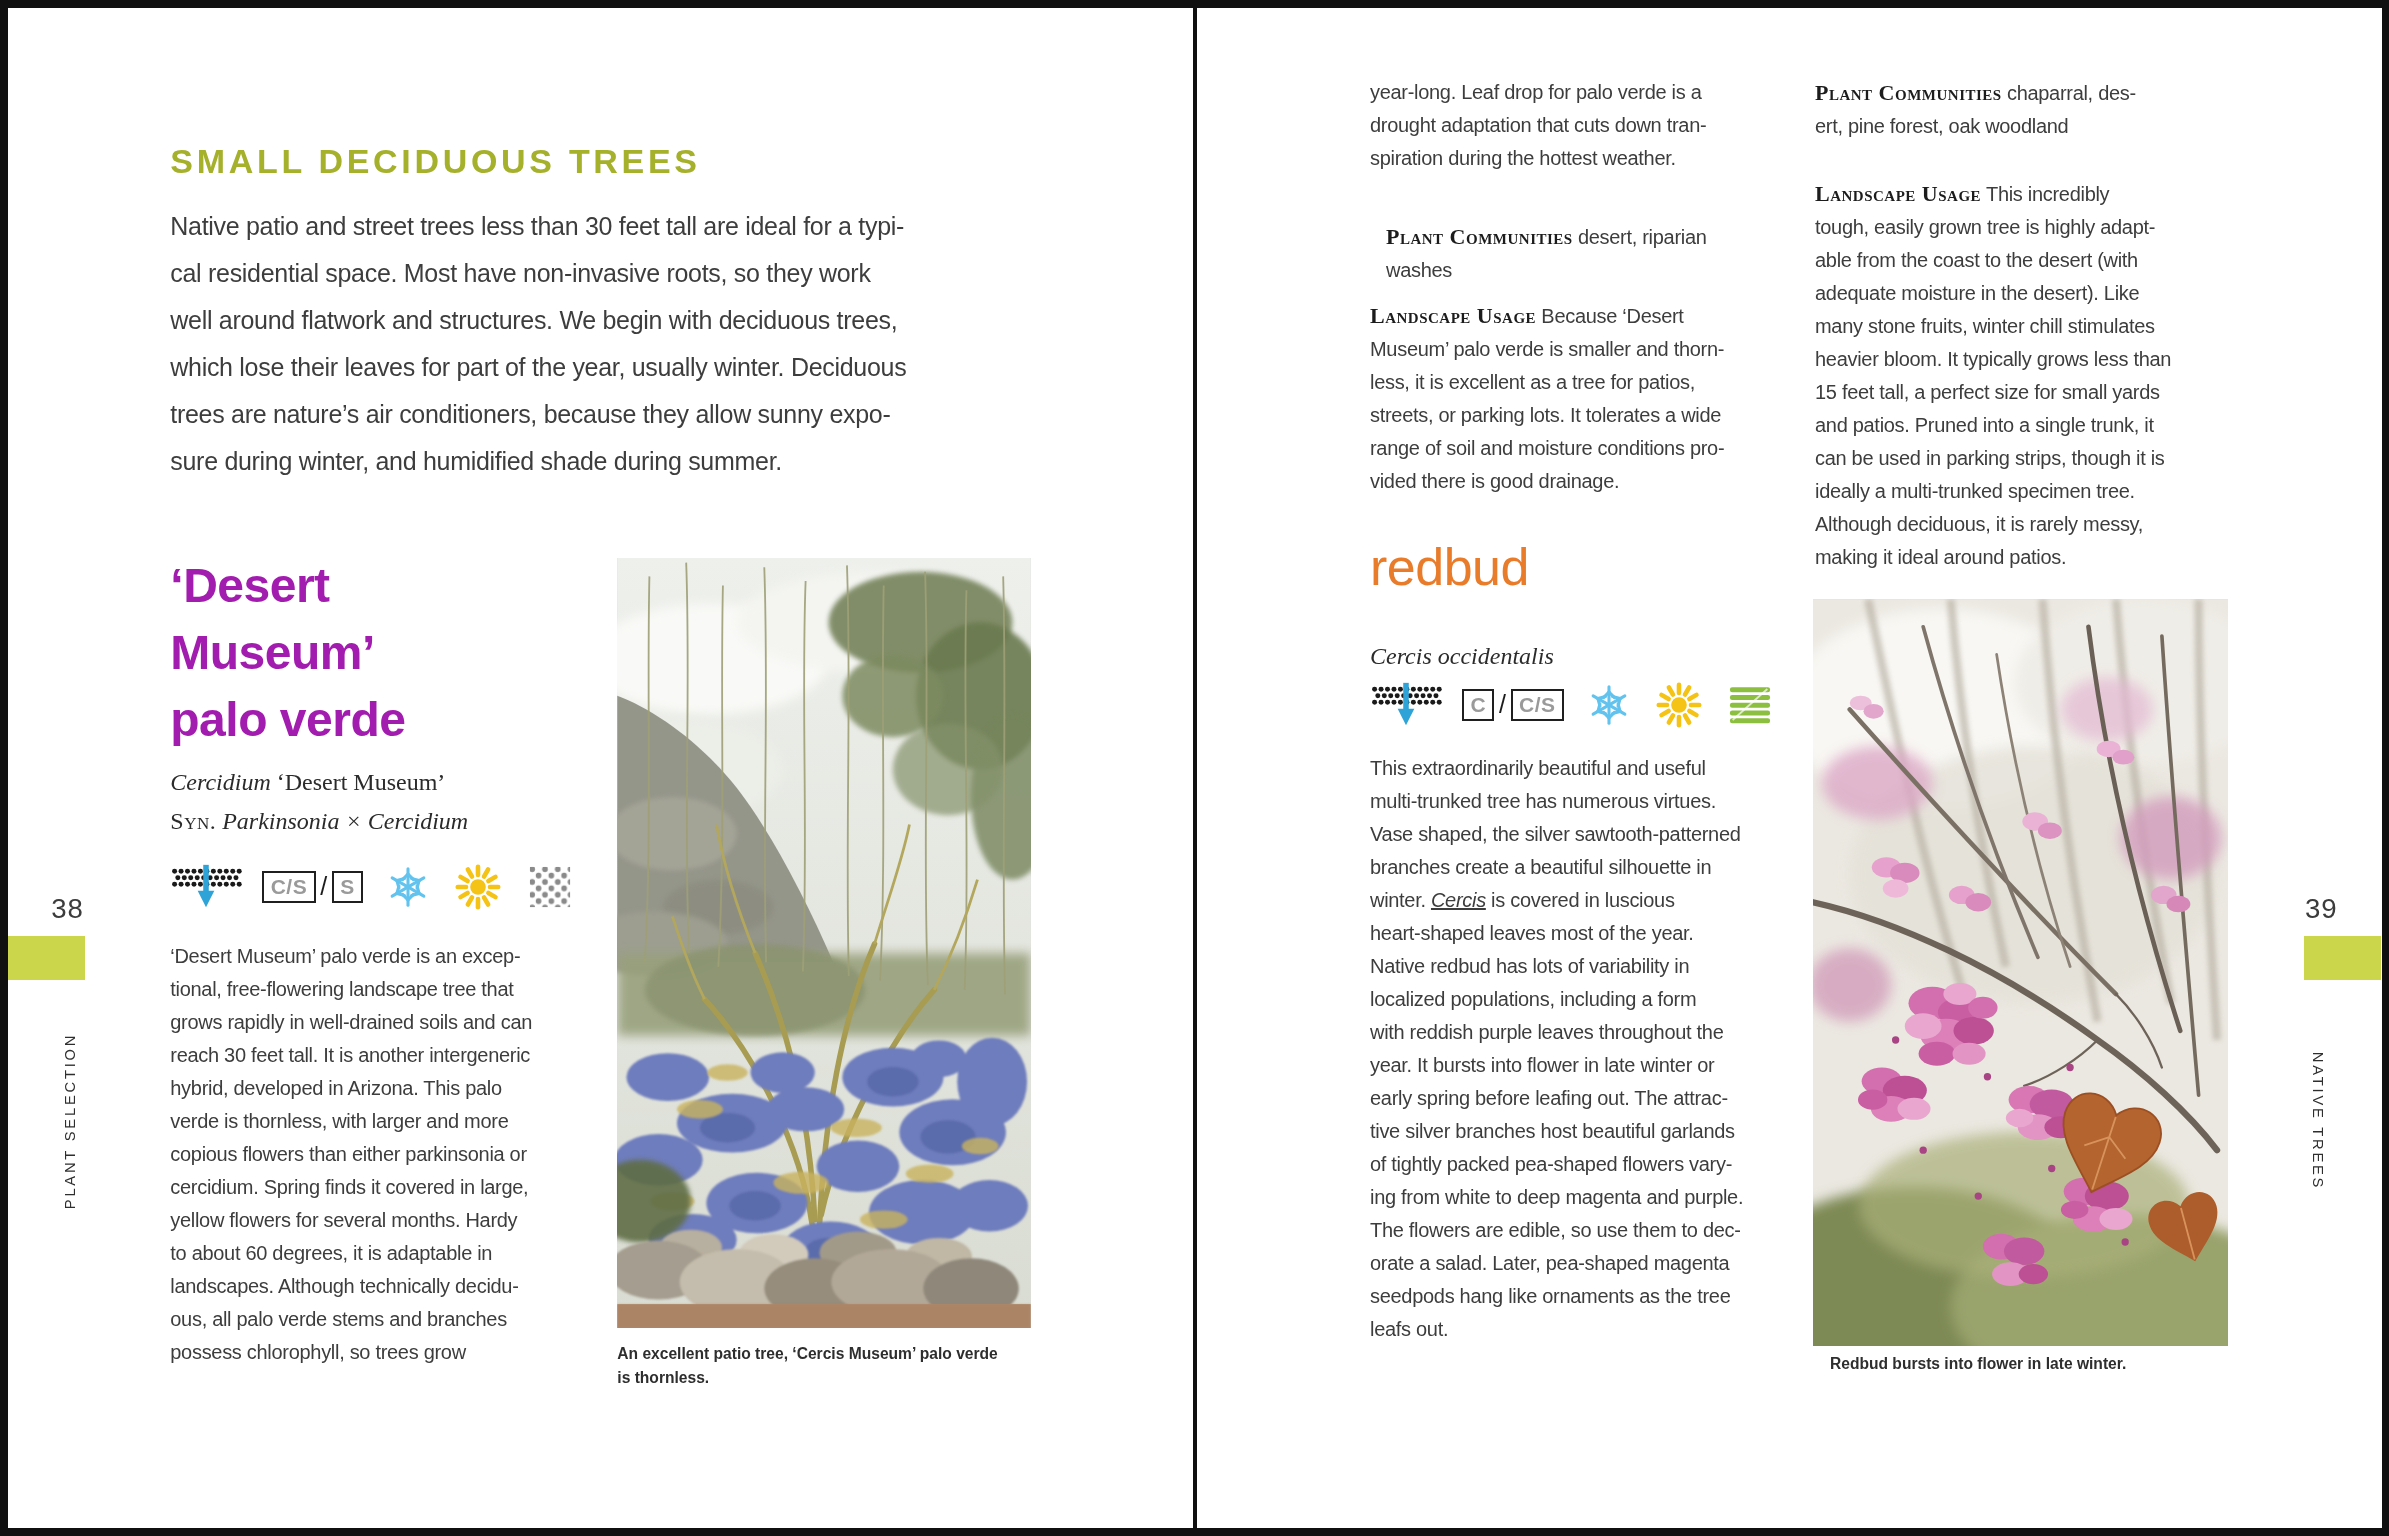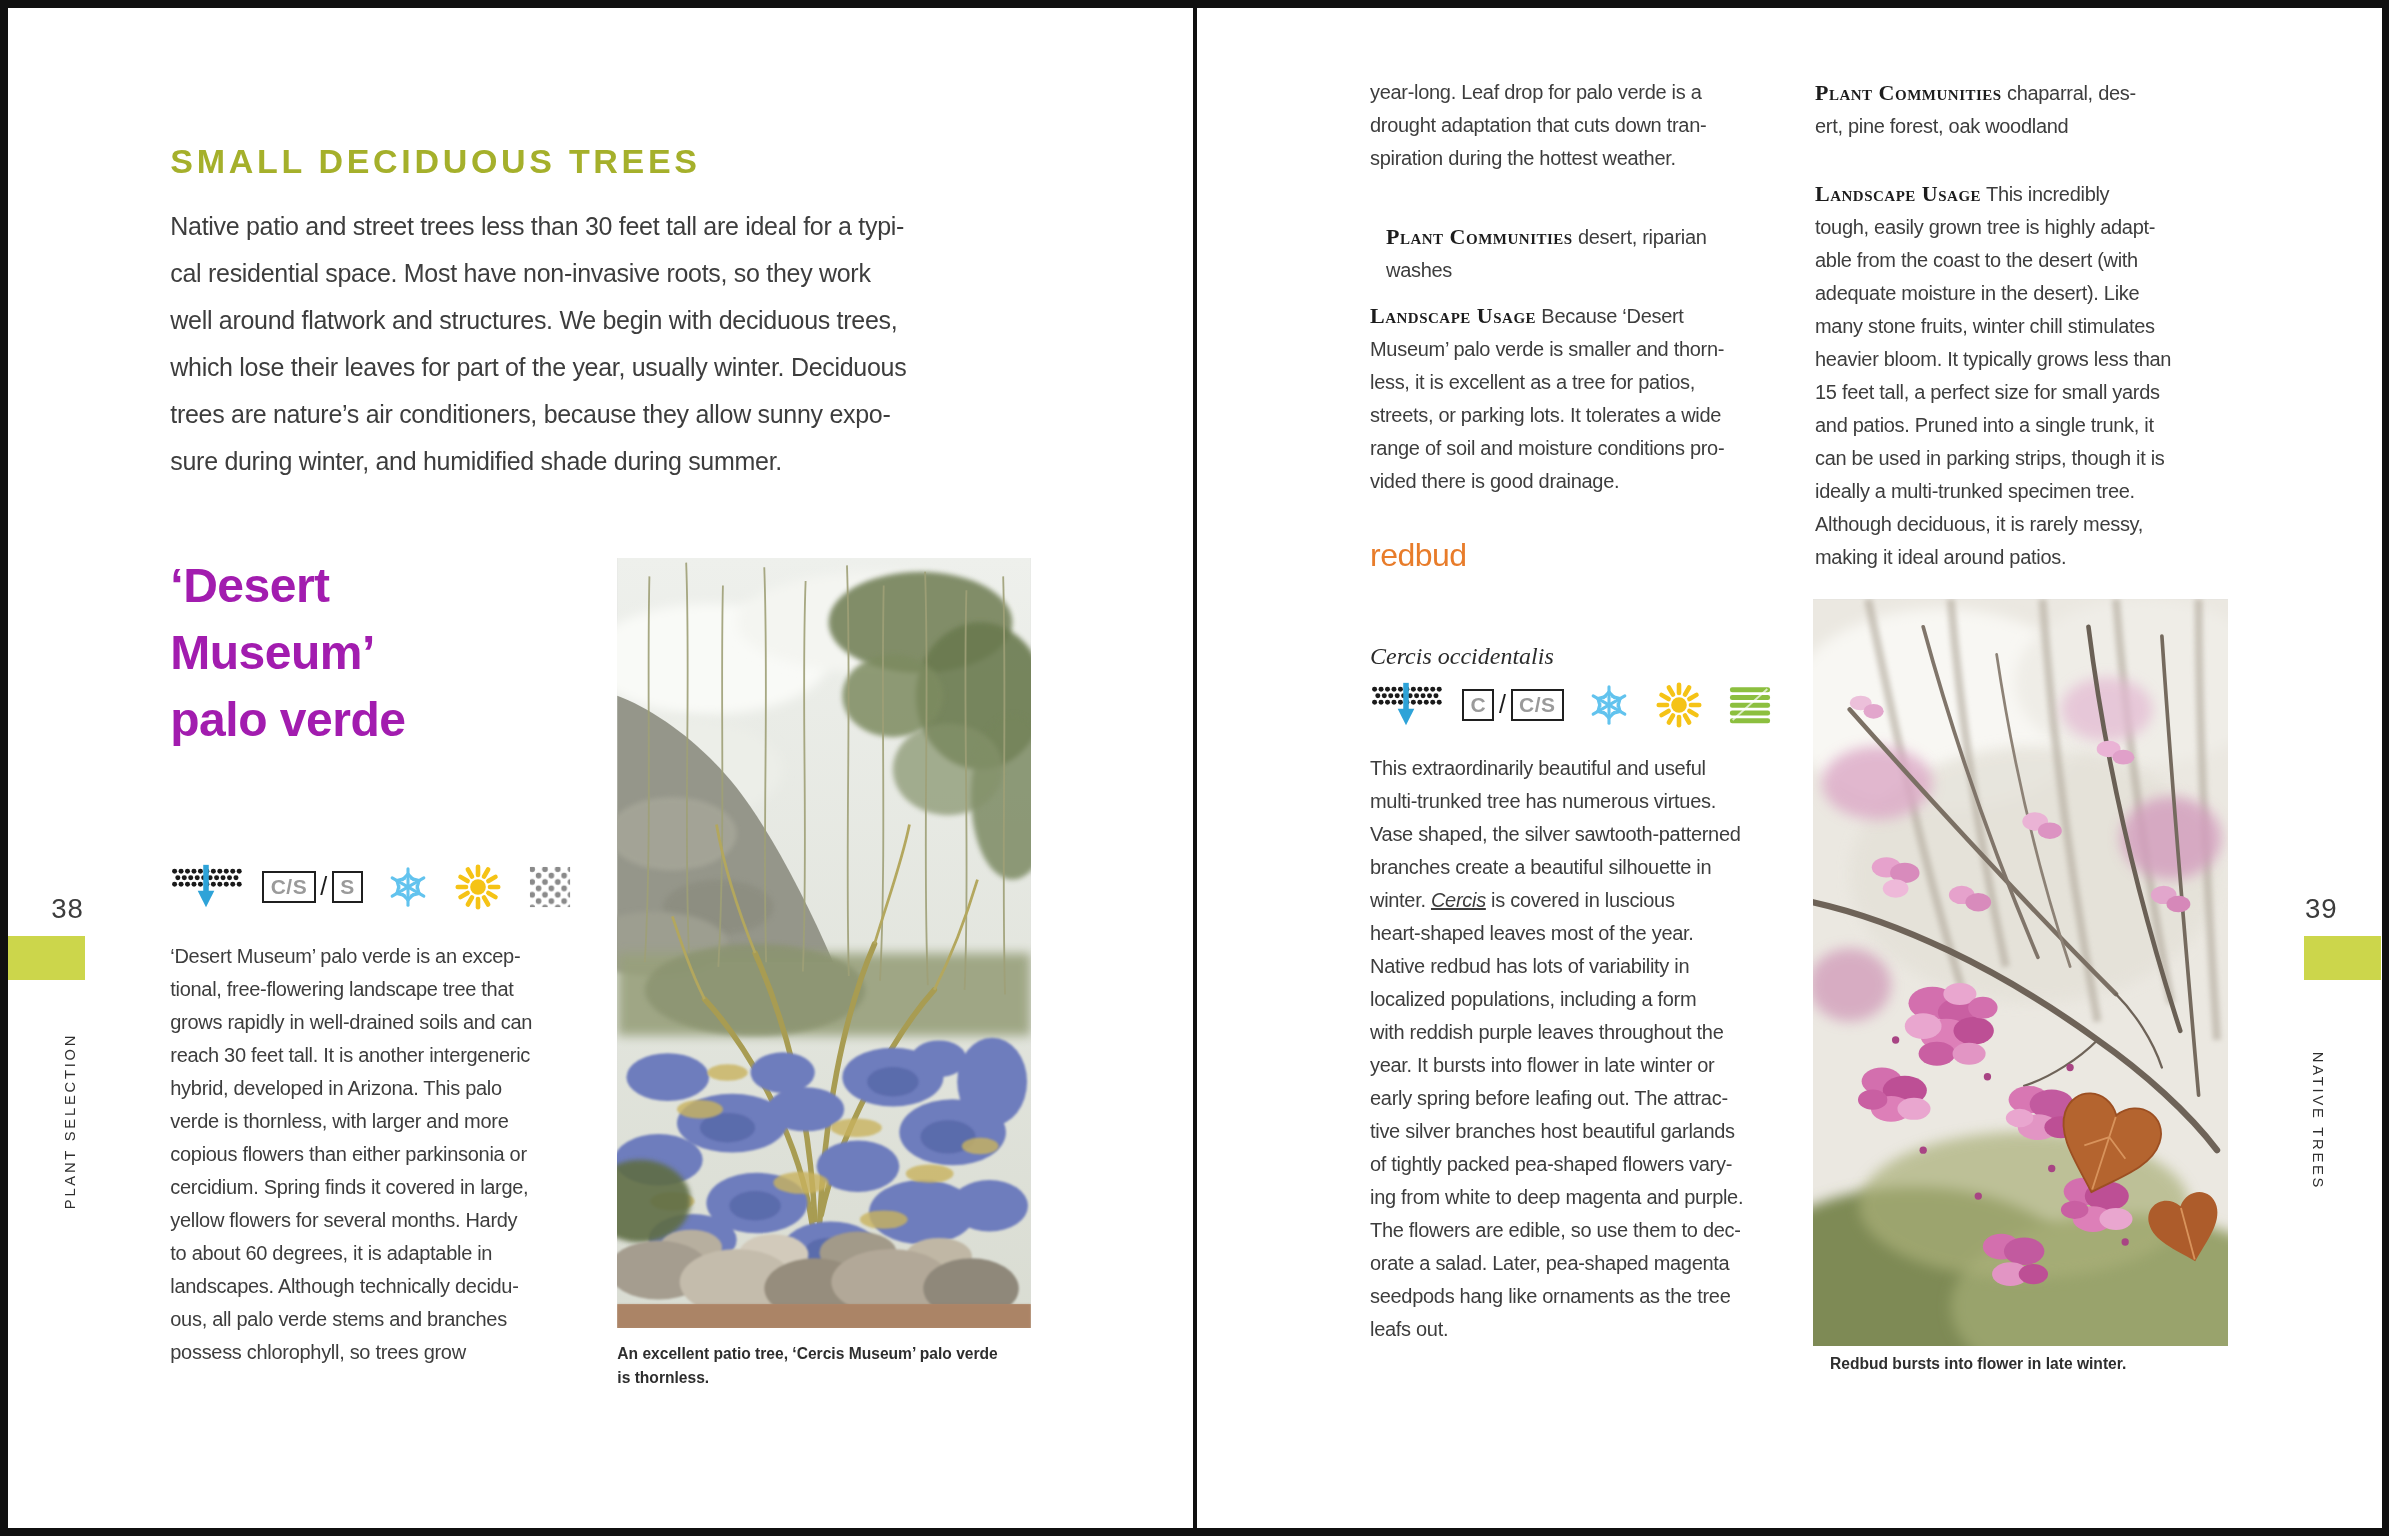--- a/index.html
+++ b/index.html
@@ -20,21 +20,21 @@
   }
   .intro{
     font-size:25px;line-height:47px;letter-spacing:-0.3px;
     color:#3d3d3d;white-space:pre-line;
   }
   .plant-title{
     font-size:48px;line-height:67px;color:#a21caf;
     font-weight:700;white-space:pre-line;letter-spacing:-0.5px;
   }
   .plant-title-single{
-    font-size:32px;color:#e87c2a;font-weight:400;letter-spacing:-0.5px;white-space:nowrap;
+    font-size:52px;color:#e87c2a;font-weight:400;letter-spacing:-0.5px;white-space:nowrap;
   }
   .botanical{
     font-family:"Liberation Serif",serif;font-size:24px;color:#2b2b2b;line-height:39px;
   }
   .botanical .it, .it{font-style:italic;}
   .syn{font-variant:small-caps;letter-spacing:0.5px;}
   .bodycol{
     font-size:20px;line-height:33px;letter-spacing:-0.3px;
     color:#3d3d3d;white-space:pre-line;
   }
@@ -82,20 +82,21 @@
 cal residential space. Most have non-invasive roots, so they work
 well around flatwork and structures. We begin with deciduous trees,
 which lose their leaves for part of the year, usually winter. Deciduous
 trees are nature’s air conditioners, because they allow sunny expo-
 sure during winter, and humidified shade during summer.</div>
 
   <div class="abs plant-title" style="left:162px;top:544px;width:404px;">‘Desert
 Museum’
 palo verde</div>
 
+  <div class="abs botanical" style="left:162px;top:755px;"><span class="it">Cercidium</span><span> ‘Desert Museum’</span><br><span class="syn">Syn.</span><span class="it"> Parkinsonia × Cercidium</span></div>
 
   <div class="icons" style="left:162px;top:853px;">
     <svg class="gap22" width="72" height="48" viewBox="0 0 78 52">
       <g fill="#1a1a1a">
         <circle cx="5" cy="9" r="2.7"></circle>
           <circle cx="12" cy="9" r="2.7"></circle>
           <circle cx="19" cy="9" r="2.7"></circle>
           <circle cx="26" cy="9" r="2.7"></circle>
           <circle cx="33" cy="9" r="2.7"></circle>
           <circle cx="40" cy="9" r="2.7"></circle>

